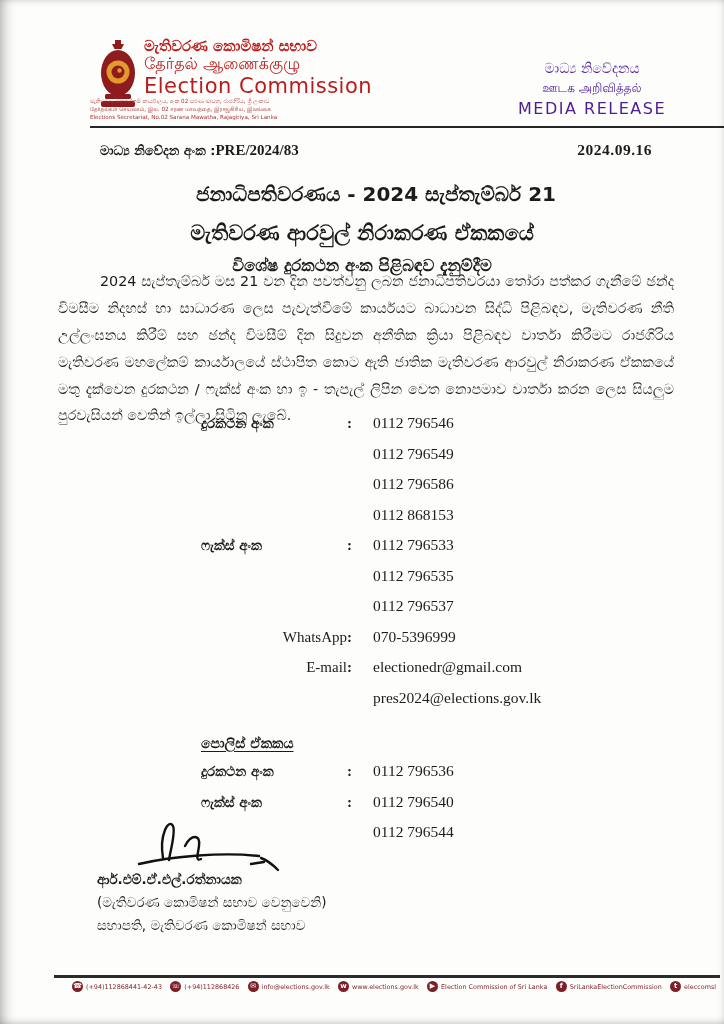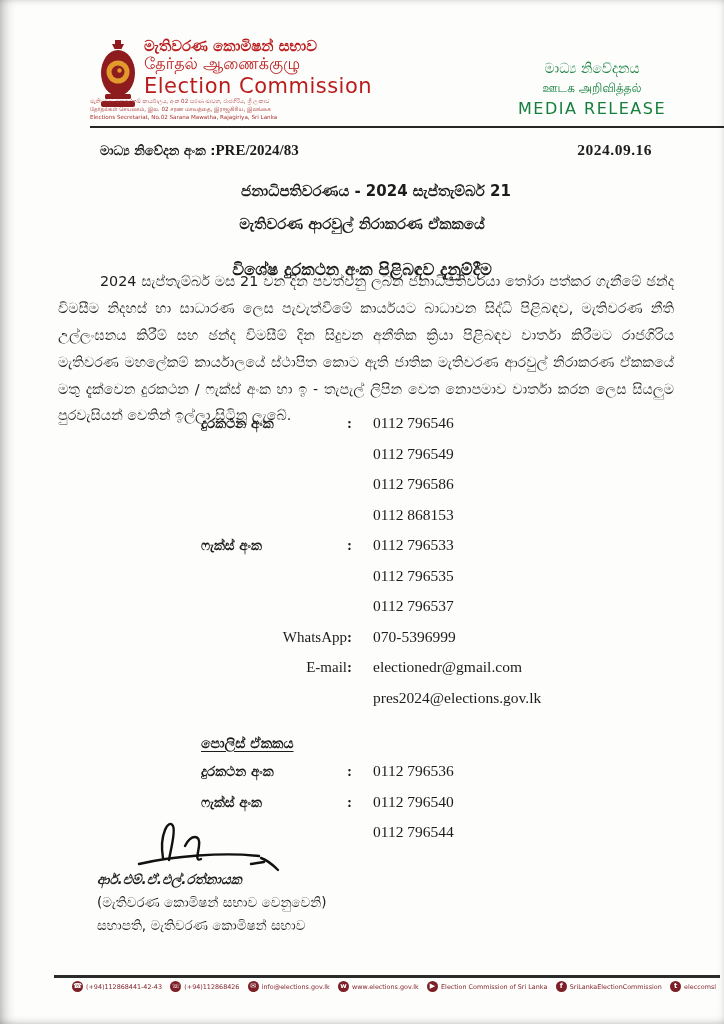--- a/index.html
+++ b/index.html
@@ -15,37 +15,37 @@
   .serif{font-family:"Liberation Serif","DejaVu Serif",serif;}
 
   
   .emblem{position:absolute;left:98px;top:40px;width:40px;height:68px;}
   .brand{position:absolute;left:144px;top:38px;line-height:1.15;color:#b91c1c;}
   .brand-si{font-size:15px;font-weight:bold;}
   .brand-ta{font-size:16px;}
   .brand-en{font-size:21px;letter-spacing:.5px;}
   .brand-address{position:absolute;left:90px;top:97px;width:270px;color:#a33;
     font-size:5.6px;line-height:1.45;}
-  .release{position:absolute;right:58px;top:58px;text-align:center;color:#15803d;line-height:1.5;}
+  .release{position:absolute;right:58px;top:58px;text-align:center;color:#4c1d95;line-height:1.5;}
   .release-si{font-size:14px;}
   .release-ta{font-size:12px;}
   .release-en{font-size:16px;letter-spacing:1.5px;}
   .header-rule{position:absolute;left:90px;right:0;top:126px;height:2.4px;background:#262626;}
 
   
   .ref-row{position:absolute;left:100px;right:72px;top:141px;display:flex;
     justify-content:space-between;align-items:center;}
   .ref-left{font-size:13px;font-weight:bold;}
   .ref-num{font-size:15px;font-weight:bold;}
   .doc-date{font-size:15.5px;font-weight:bold;letter-spacing:.5px;}
 
   
   .title-block{position:absolute;left:0;right:0;top:182px;text-align:center;font-weight:bold;}
-  .title-1{font-size:15px;margin-bottom:15px;margin-left:28px;}
-  .title-2{font-size:15px;margin-bottom:27px;}
+  .title-1{font-size:20px;margin-bottom:15px;margin-left:28px;}
+  .title-2{font-size:21px;margin-bottom:11px;}
   .title-3{font-size:16.5px;}
 
   
   .body-para{position:absolute;left:58px;right:50px;top:268px;margin:0;
     font-size:14.3px;line-height:1.88;text-align:justify;text-indent:42px;}
 
   
   .sections{position:absolute;left:201px;top:414px;width:420px;}
   .section-heading{font-size:14px;font-weight:bold;text-decoration:underline;
     text-underline-offset:3px;margin:0 0 10px 0;}
@@ -53,21 +53,21 @@
   .contact-line{display:grid;grid-template-columns:146px 26px auto;height:30.5px;
     align-items:baseline;}
   .c-label{font-size:13.5px;font-weight:600;}
   .c-label.ascii{font-family:"Liberation Serif","DejaVu Serif",serif;font-size:15px;font-weight:400;text-align:right;}
   .c-colon{font-family:"Liberation Serif","DejaVu Serif",serif;font-size:15px;font-weight:bold;}
   .c-value{font-family:"Liberation Serif","DejaVu Serif",serif;font-size:15.5px;}
 
   
   .signature-svg{position:absolute;left:133px;top:812px;width:160px;height:62px;}
   .signatory{position:absolute;left:97px;top:868px;font-size:13.5px;line-height:1.7;}
-  .sig-name{font-weight:bold;font-style:italic;}
+  .sig-name{font-weight:bold;}
 
   
   .footer-rule{position:absolute;left:54px;right:4px;top:975px;height:2.6px;background:#2b2b2b;}
   .footer-row{position:absolute;left:72px;right:8px;top:981px;display:flex;
     justify-content:space-between;align-items:center;}
   .footer-item{display:flex;align-items:center;gap:3px;color:#7d1f27;}
   .f-icon{width:11px;height:11px;border-radius:50%;background:#7d1f27;color:#fff;
     display:flex;align-items:center;justify-content:center;font-size:7px;line-height:1;
     font-weight:bold;flex:0 0 auto;}
   .f-text{font-size:6.4px;white-space:nowrap;}

